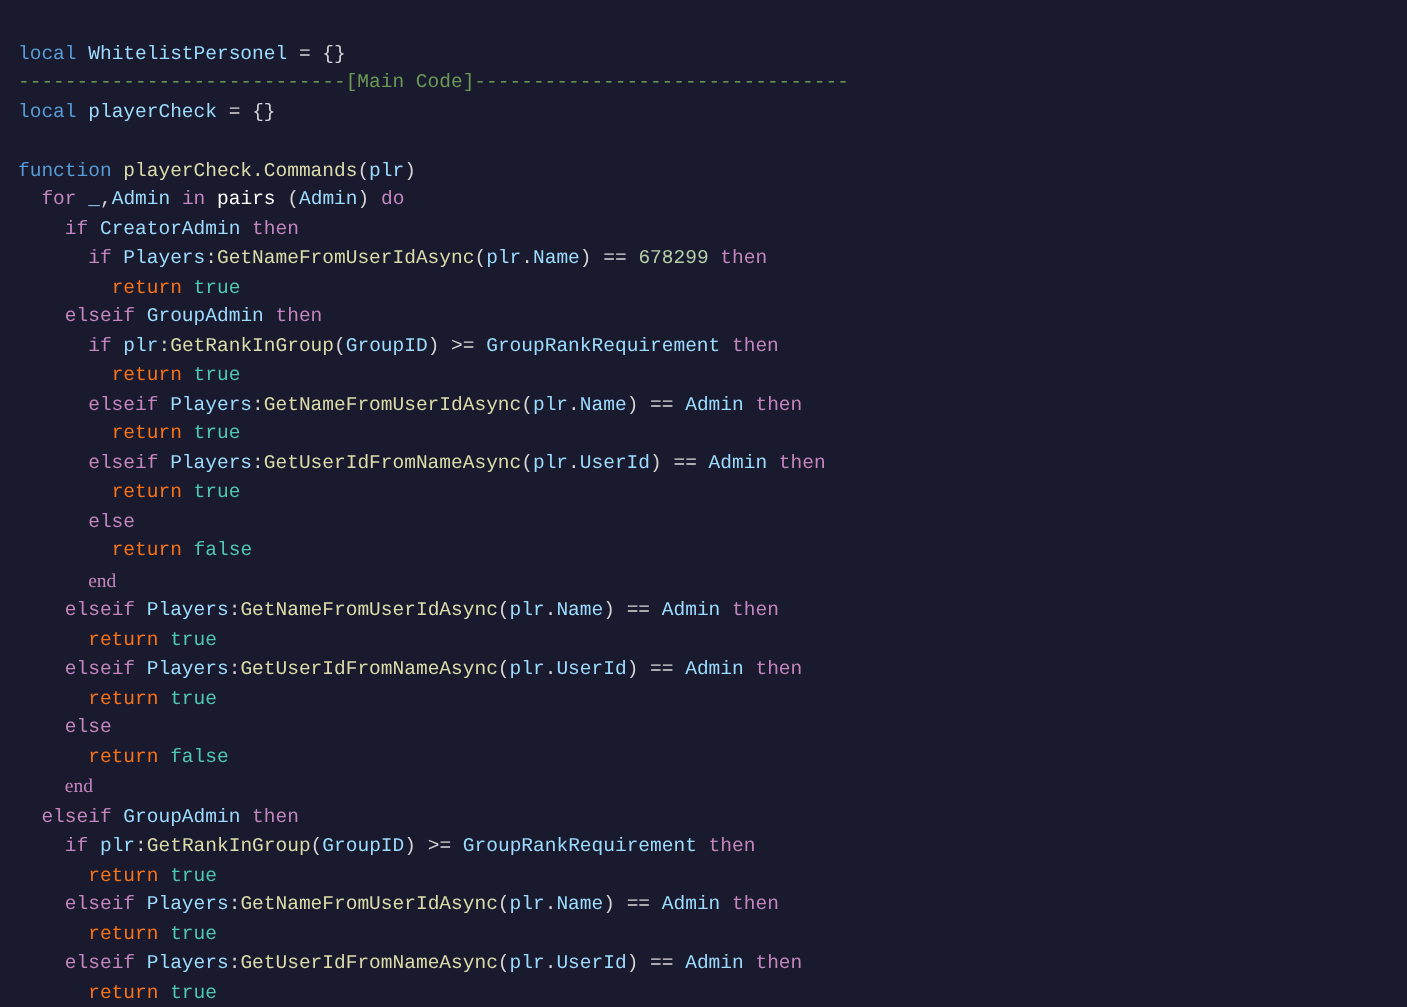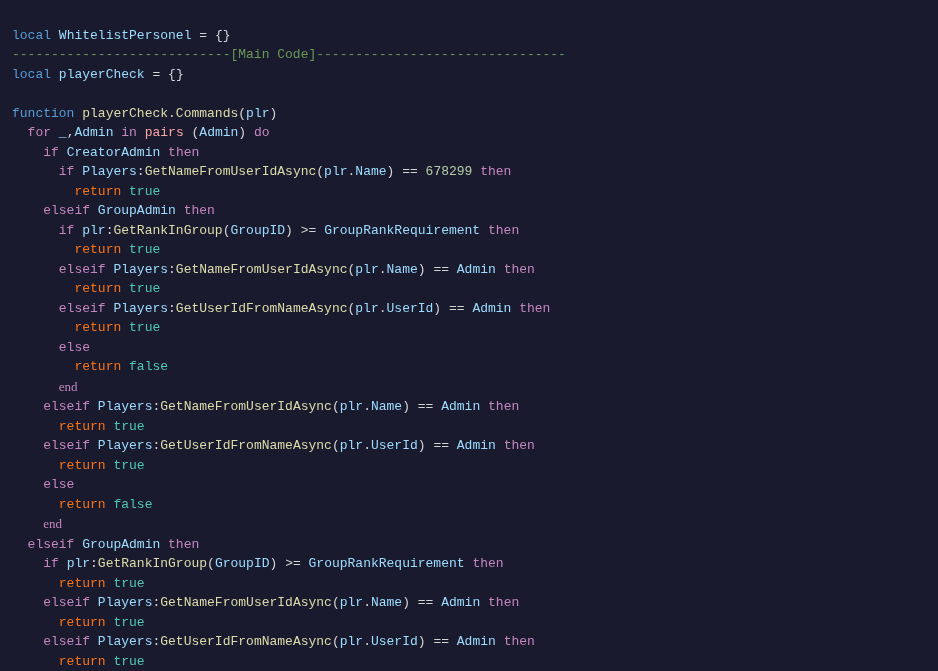--- a/index.html
+++ b/index.html
@@ -31,21 +31,21 @@
     .kw-in { color: #c586c0; }
     .kw-do { color: #c586c0; }
     .kw-if { color: #c586c0; }
     .kw-then { color: #c586c0; }
     .kw-elseif { color: #c586c0; }
     .kw-else { color: #c586c0; }
     .kw-end { color: #c586c0; font-family: Liberation Serif, serif; }
     .kw-return { color: #f97316; }
     .kw-true { color: #4ec9b0; }
     .kw-false { color: #4ec9b0; margin-top: 16px; }
-    .kw-pairs { color: #fca5a5; }
+    .kw-pairs { color: #ffffff; }
     .comment { color: #6a9955; }
     .number { color: #b5cea8; }
     .operator { color: #d4d4d4; }
     .func-call { color: #dcdcaa; text-align: right; }
     .plain { color: #d4d4d4; }
     .var-name { color: #9cdcfe; }
     .param { color: #9cdcfe; }
   </style>
 </head>
 <body>

